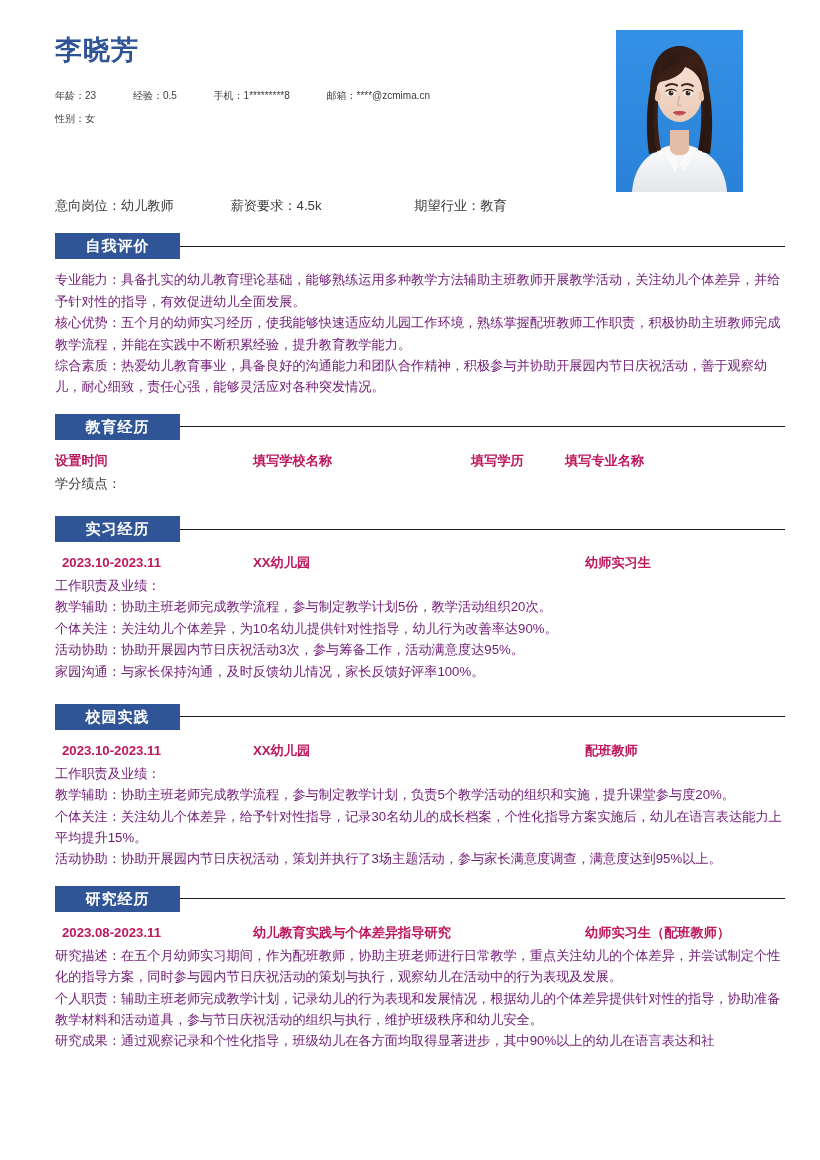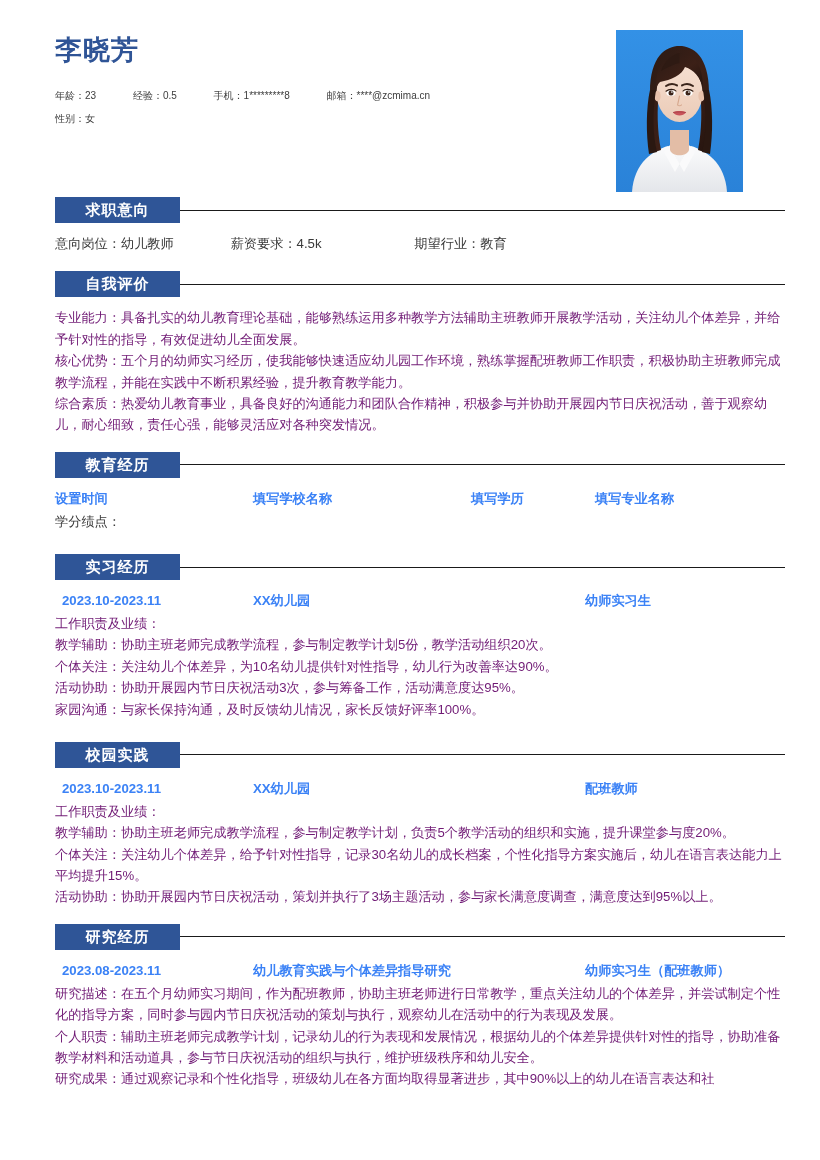--- a/index.html
+++ b/index.html
@@ -106,30 +106,30 @@
     color: #3a3a3a;
     white-space: nowrap;
     line-height: 1.7;
   }
   .inline-row .cell { display: inline-block; }
 
   
   .rec-head {
     font-size: 13.2px;
     font-weight: bold;
-    color: #3b82f6;
+    color: #be185d;
     position: relative;
     height: 21px;
     line-height: 21px;
     margin-bottom: 2px;
   }
   .rec-head .c1 { position: absolute; left: 0; }
   .rec-head .c2 { position: absolute; left: 198px; }
   .rec-head .c3 { position: absolute; left: 416px; }
-  .rec-head .c4 { position: absolute; left: 540px; }
+  .rec-head .c4 { position: absolute; left: 510px; }
 
   .rec-head-3 .c1 { position: absolute; left: 7px; }
   .rec-head-3 .c2 { position: absolute; left: 198px; }
   .rec-head-3 .c3 { position: absolute; left: 530px; }
 
   .sub-line {
     font-size: 13.2px;
     color: #3a3a3a;
     line-height: 1.62;
   }
@@ -214,24 +214,20 @@
         <path d="M57 82.5 C60 80.6 67 80.6 70 82.5 C67 86.4 60 86.4 57 82.5 Z" fill="#C8535A"></path>
         <path d="M57 82.5 C60 81.8 67 81.8 70 82.5" stroke="#A63F48" stroke-width="0.8" fill="none"></path>
 
         <path d="M40 60 C36 84 37 106 41 122 L33 124 C30 104 30 78 34 60 Z" fill="#2A1811"></path>
         <path d="M87 60 C91 84 90 106 86 122 L94 124 C97 104 97 78 93 60 Z" fill="#2A1811"></path>
       </svg>
     </div>
   </div>
 
   <div class="section">
-    <div class="section-head">
-      <div class="section-badge">求职意向</div>
-      <div class="section-rule"></div>
-    </div>
     <div class="inline-row">
       <span class="cell" style="min-width:172px"><span>意向岗位：</span><span>幼儿教师</span></span>
       <span class="cell" style="min-width:180px"><span>薪资要求：</span><span>4.5k</span></span>
       <span class="cell"><span>期望行业：</span><span>教育</span></span>
     </div>
   </div>
 
   <div class="gap-md"></div>
 
   <div class="section">

